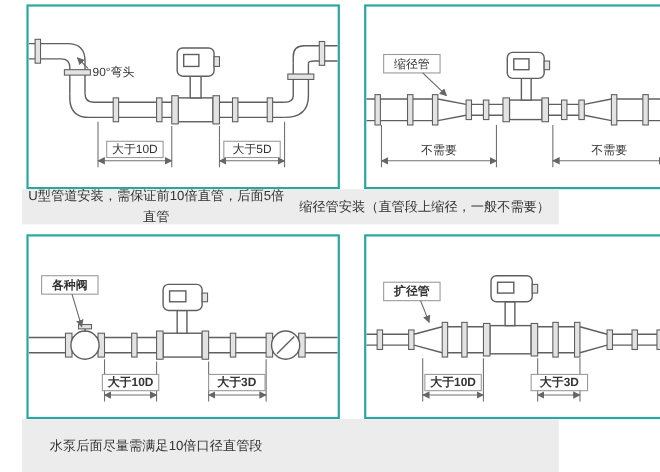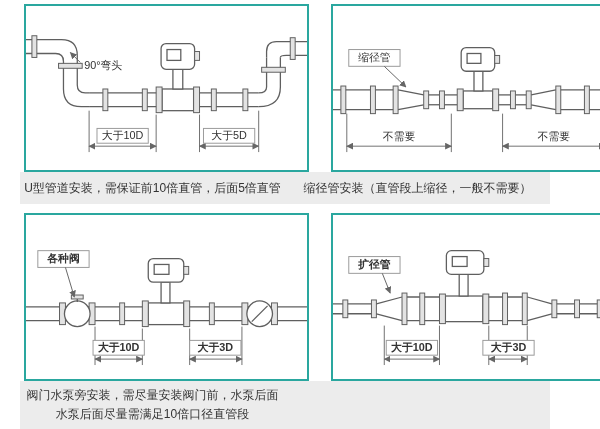--- a/index.html
+++ b/index.html
@@ -6,21 +6,21 @@
   .canvas {
     position:relative; width:600px; height:429px; background:#ffffff;
     font-family:"Liberation Sans", sans-serif; overflow:hidden;margin-left:20px;
   }
   .panel {
     position:absolute; width:285px; height:168px; box-sizing:border-box;
     border:2px solid #2aa79f; background:#ffffff;
   }
   .panel svg { display:block; width:100%; height:100%; }
   .caption-strip {
-    position:absolute; left:0; width:530px; background:#ececec;
+    position:absolute; left:0; width:488px; background:#ececec;
     display:flex;
   }
   .caption-cell {
     width:50%; display:flex; flex-direction:column; align-items:center;
     justify-content:center; font-size:12px; color:#333333; line-height:1.55;
     text-align:center;
   }
   
   .pl  { stroke:#5f5f5f; stroke-width:1.3; fill:none; }
   .fl  { fill:#e3e3e3; stroke:#5f5f5f; stroke-width:1; }
@@ -298,18 +298,17 @@
         <line class="dim" x1="197" y1="112" x2="197" y2="152"></line>
         <line class="dim" x1="158" y1="146" x2="197" y2="146" marker-start="url(#arD)" marker-end="url(#arD)"></line>
         <rect class="box" x="152" y="127" width="52" height="15"></rect>
         <text class="t" x="178" y="138">大于3D</text>
       </g>
     </svg>
   </div>
 
   <div class="caption-strip" style="top:381px; height:48px;">
     <div class="caption-cell">
-      <span>阀门水泵旁安装，需尽量安装阀门前，水泵后面</span>
       <span>水泵后面尽量需满足10倍口径直管段</span>
     </div>
   </div>
 
 </div>
 
 </body></html>

